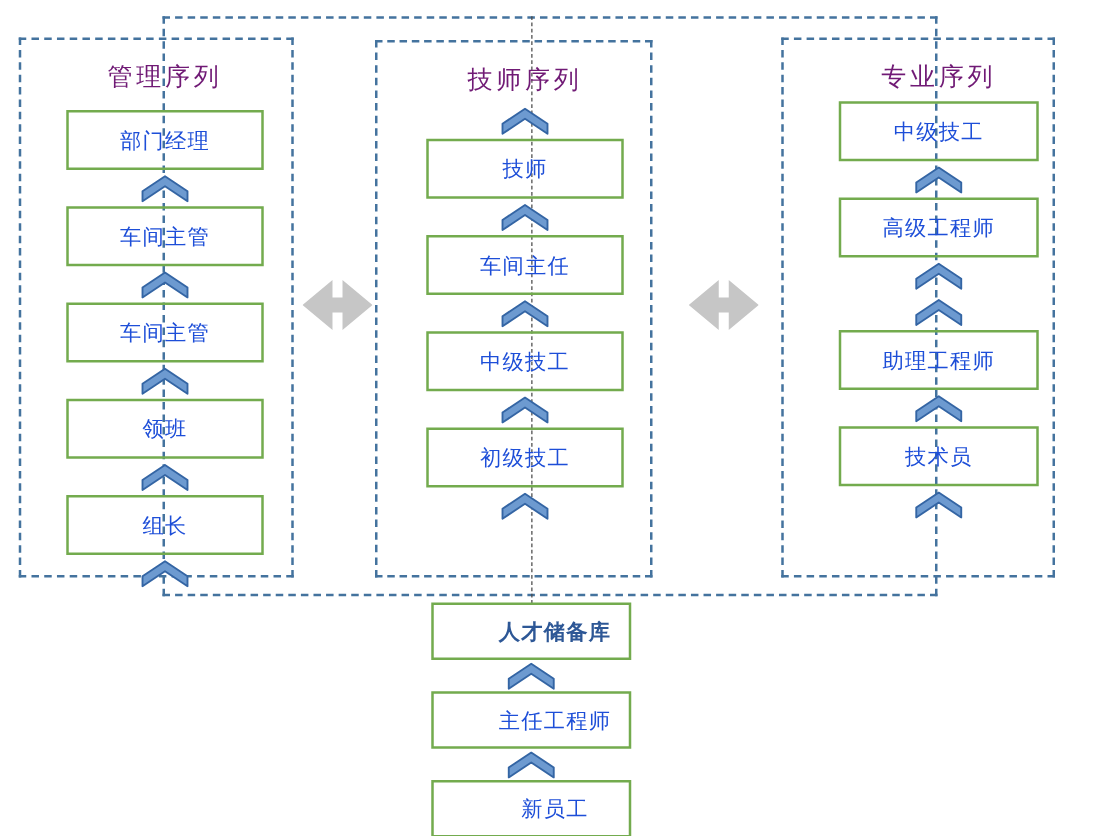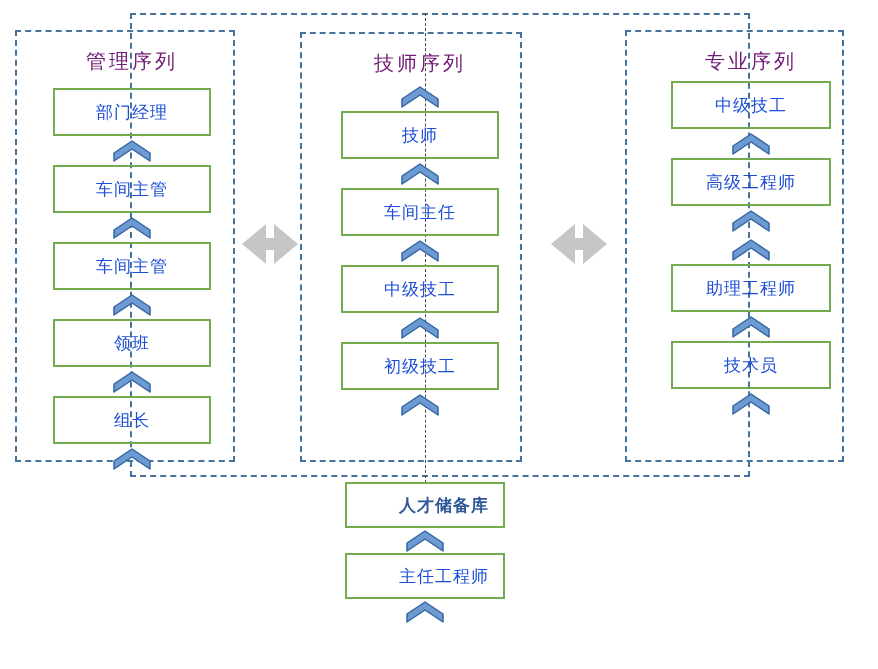--- a/index.html
+++ b/index.html
@@ -181,15 +181,16 @@
         <svg class="chev" viewBox="0 0 38 22">
           <polygon points="1,13 19,1 37,13 37,21 19,9 1,21" fill="#6d9ad0" stroke="#3465a4" stroke-width="1.5" stroke-linejoin="round"></polygon>
         </svg>
       </div>
     <div class="box">主任工程师</div>
     <div class="gap">
         <svg class="chev" viewBox="0 0 38 22">
           <polygon points="1,13 19,1 37,13 37,21 19,9 1,21" fill="#6d9ad0" stroke="#3465a4" stroke-width="1.5" stroke-linejoin="round"></polygon>
         </svg>
       </div>
+    <div class="box">新员工</div>
   </div>
 
 </div>
 
 </body></html>

